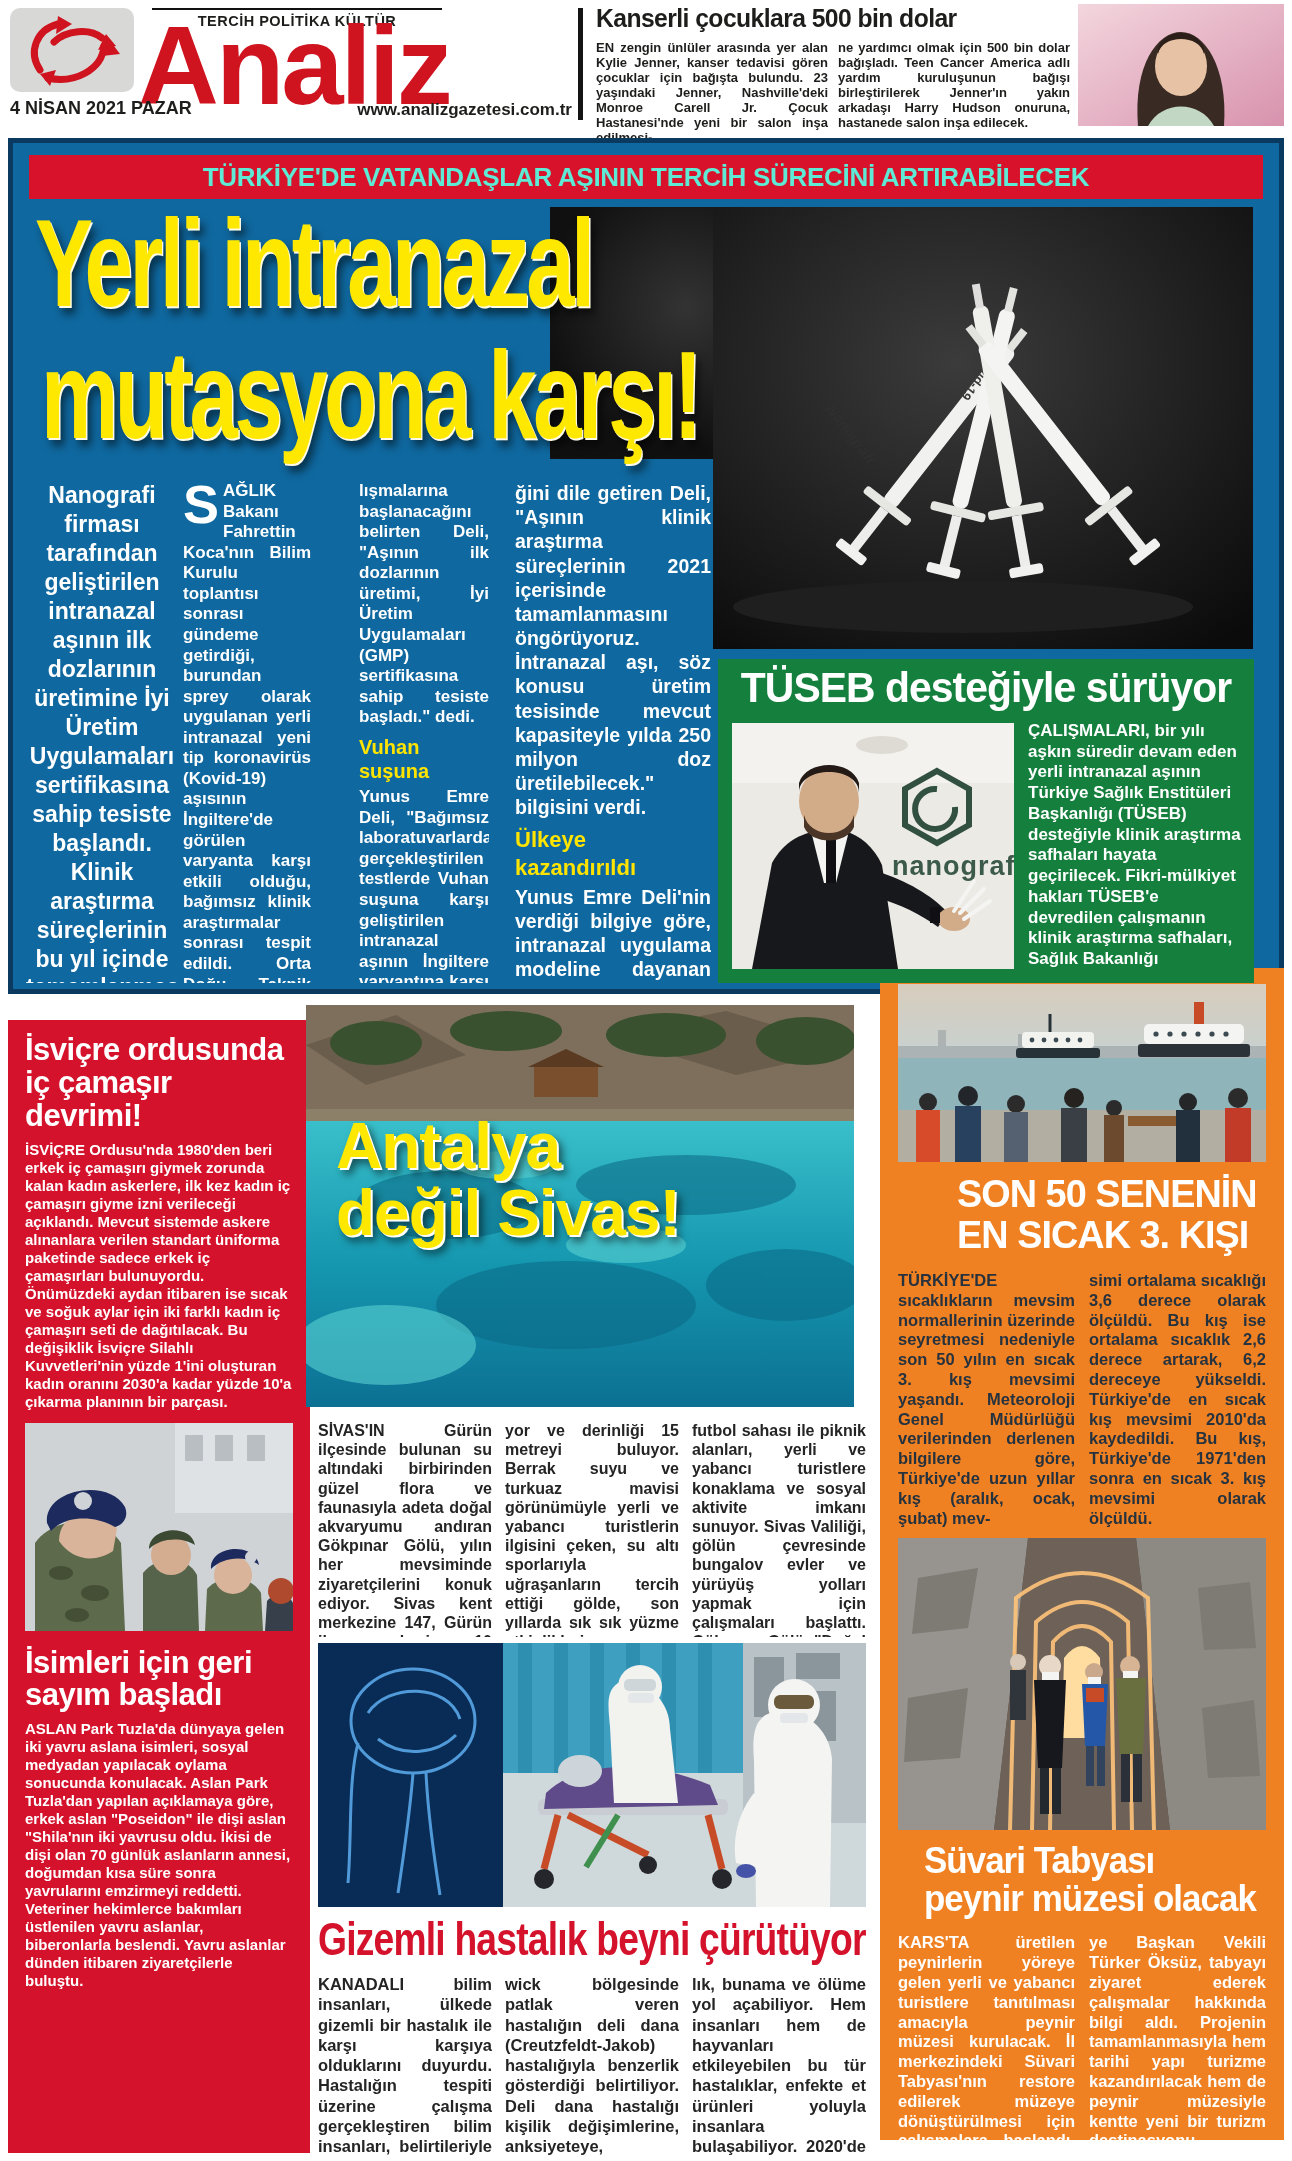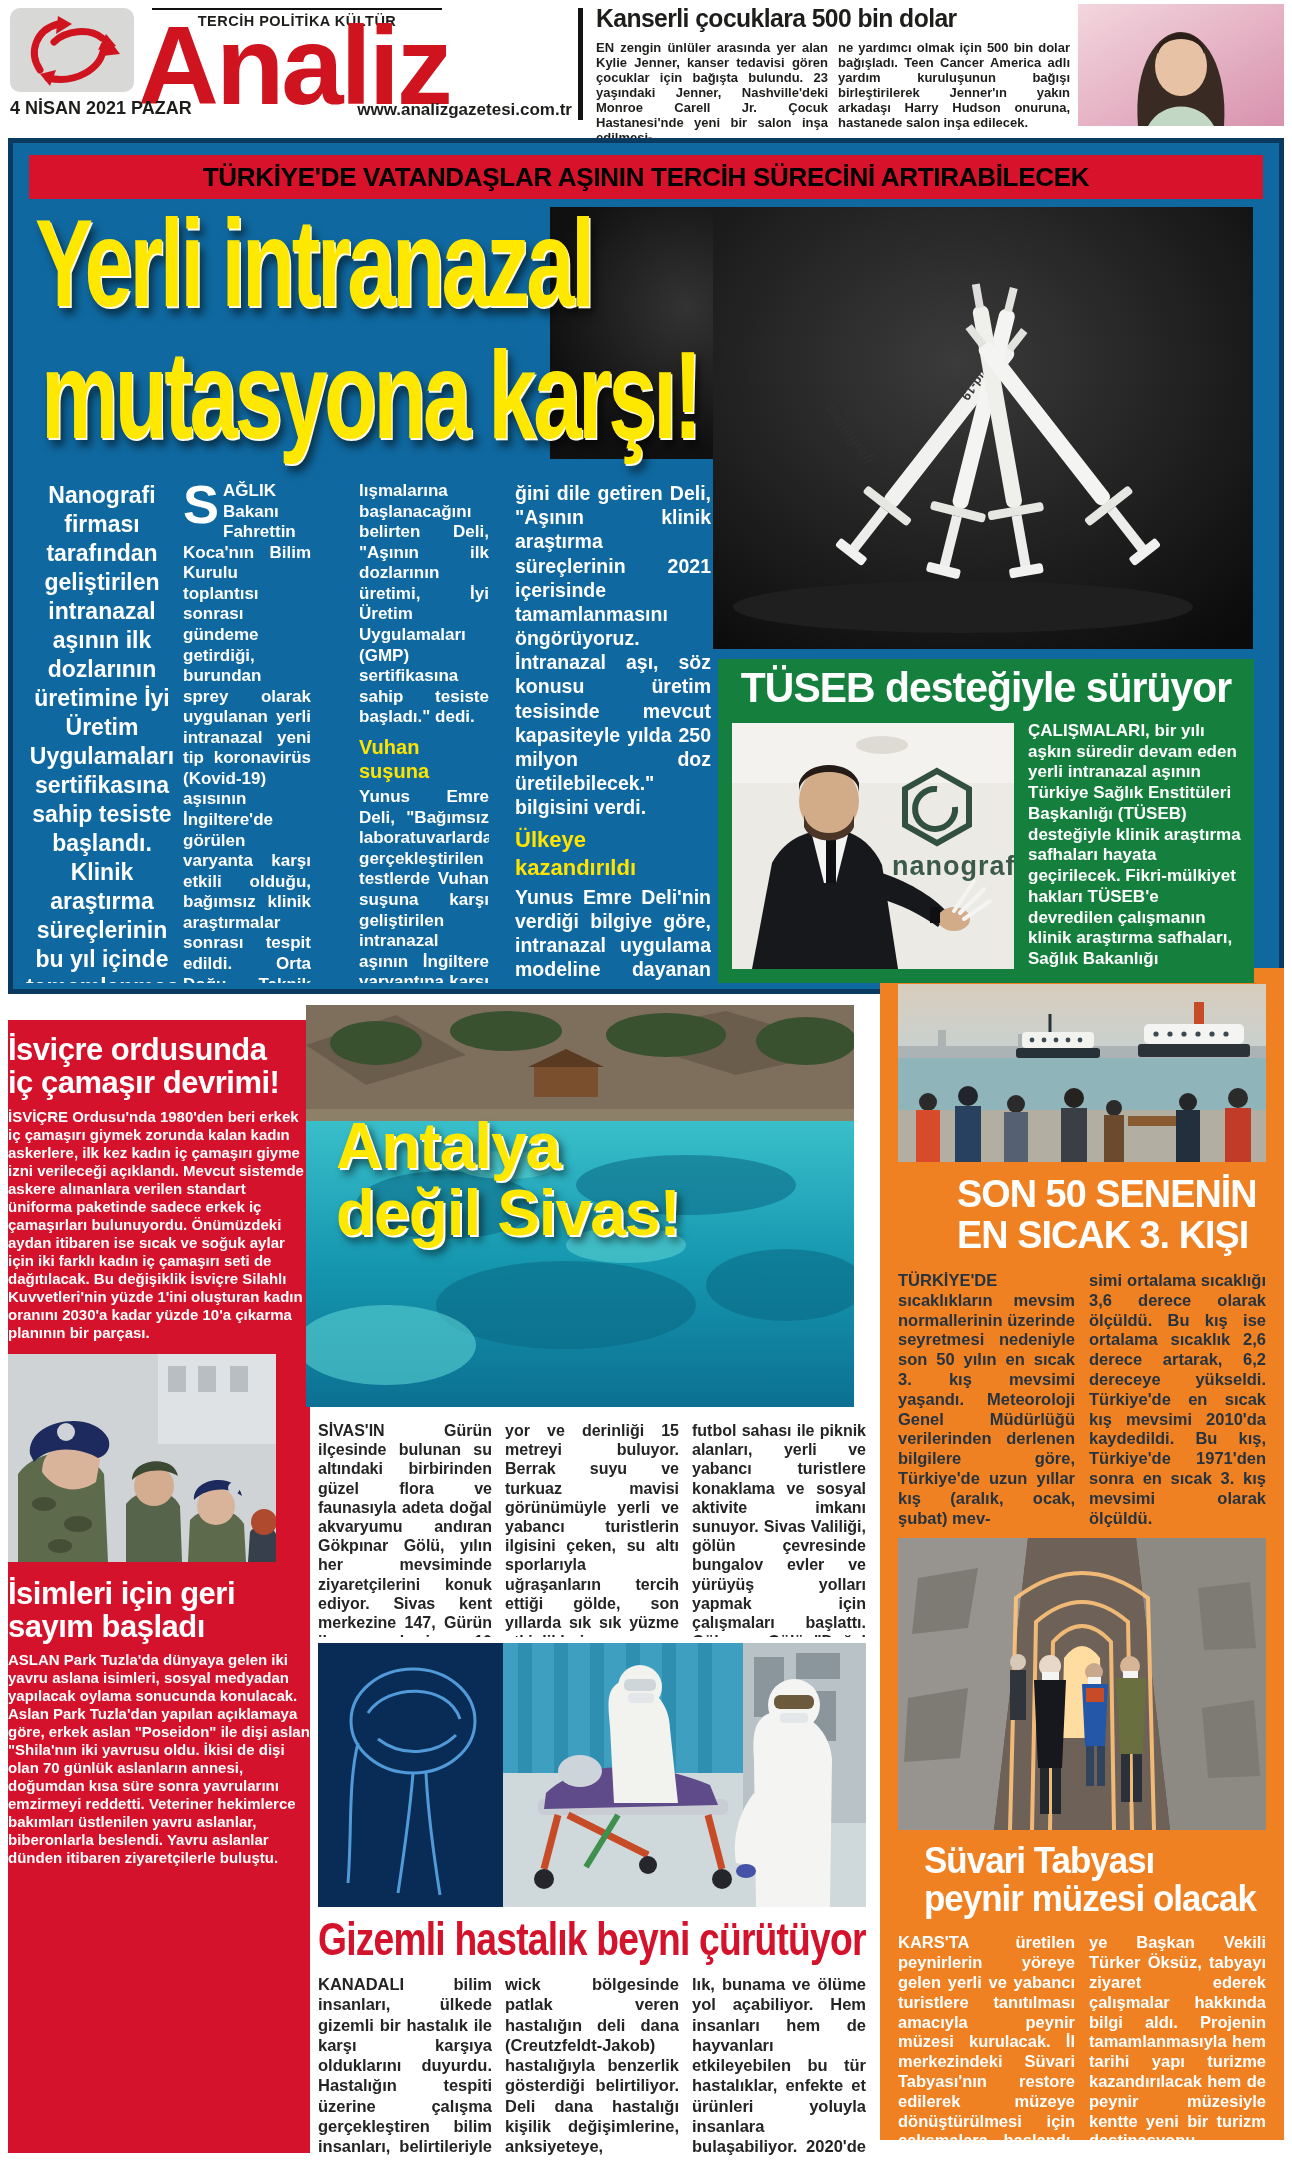--- a/index.html
+++ b/index.html
@@ -19,21 +19,21 @@
   .brief { left:596px; top:3px; width:474px; }
   .brief-title { font-size:26px; font-weight:800; letter-spacing:-.6px; transform:scaleX(.95);
     transform-origin:left; white-space:nowrap; }
   .brief-cols { display:flex; gap:10px; margin-top:6px; }
   .brief-col { width:232px; font-size:13px; line-height:1.16; font-weight:600; text-align:justify; }
   .kylie { left:1078px; top:4px; width:206px; height:122px; overflow:hidden; }
 
   
   .main-panel { left:8px; top:138px; width:1276px; height:856px; background:#0f689f;
     border:5px solid #0a3a60; overflow:hidden; }
-  .kicker { left:16px; top:12px; width:1234px; height:44px; background:#d8122b; color:#000000;
+  .kicker { left:16px; top:12px; width:1234px; height:44px; background:#d8122b; color:#5eead4;
     font-size:26px; font-weight:800; text-align:center; line-height:44px; letter-spacing:-.3px; z-index:5; }
   .photo-main { left:700px; top:64px; width:540px; height:442px; z-index:1; }
   .photo-ext { left:537px; top:64px; width:170px; height:252px; z-index:1;
     background:radial-gradient(circle at 80% 40%, #333 0%, #101010 70%); }
   .big-head { color:#ffe800; font-weight:900; font-size:124px; line-height:1;
     letter-spacing:-5px; transform:scaleX(.70); transform-origin:left top; white-space:nowrap; z-index:4;
     text-shadow:2px 2px 0 #fffbe6, 7px 8px 10px rgba(0,0,0,.55); }
   .h-line1 { left:22px; top:58px; }
   .h-line2 { left:28px; top:190px; }
   .intro-col { left:13px; top:338px; width:152px; height:502px; color:#fff; font-size:23px;
@@ -49,21 +49,21 @@
   
   .tuseb { left:705px; top:516px; width:536px; height:324px; background:#15803d; z-index:2; overflow:hidden;padding-left:48px; }
   .tuseb-head { position:absolute; left:0; top:4px; width:100%; text-align:center; color:#fff;
     font-size:43px; font-weight:800; letter-spacing:-1px; transform:scaleX(.95); }
   .tuseb-photo { position:absolute; left:14px; top:64px; width:282px; height:246px; }
   .tuseb-body { position:absolute; left:310px; top:62px; width:214px; height:252px; color:#fff;
     font-size:17px; line-height:1.22; font-weight:700; text-align:left; overflow:hidden; }
 
   
   .red-rail { left:8px; top:1020px; width:302px; height:1133px; background:#d5122b; color:#fff;
-    padding:14px 0; display:flex; flex-direction:column; overflow:hidden; }
+    padding:14px 17px; display:flex; flex-direction:column; overflow:hidden; }
   .rail-head { font-size:31px; font-weight:900; line-height:1.06; letter-spacing:-.5px; }
   .rail-body { font-size:15px; line-height:1.2; font-weight:600; margin-top:8px; text-align:left; }
   .rail-photo { width:268px; margin-top:12px; margin-bottom:12px; }
 
   
   .lake { left:306px; top:1005px; width:548px; height:402px; overflow:hidden; }
   .lake-overlay { position:absolute; left:30px; top:108px; color:#ffe800; font-weight:900;
     font-size:64px; line-height:1.05; letter-spacing:-1px;
     text-shadow:2px 2px 0 #fff, 5px 6px 8px rgba(0,0,0,.6); }
   .sivas-cols { left:318px; top:1421px; width:548px; height:216px; display:flex; gap:13px; overflow:hidden; }

